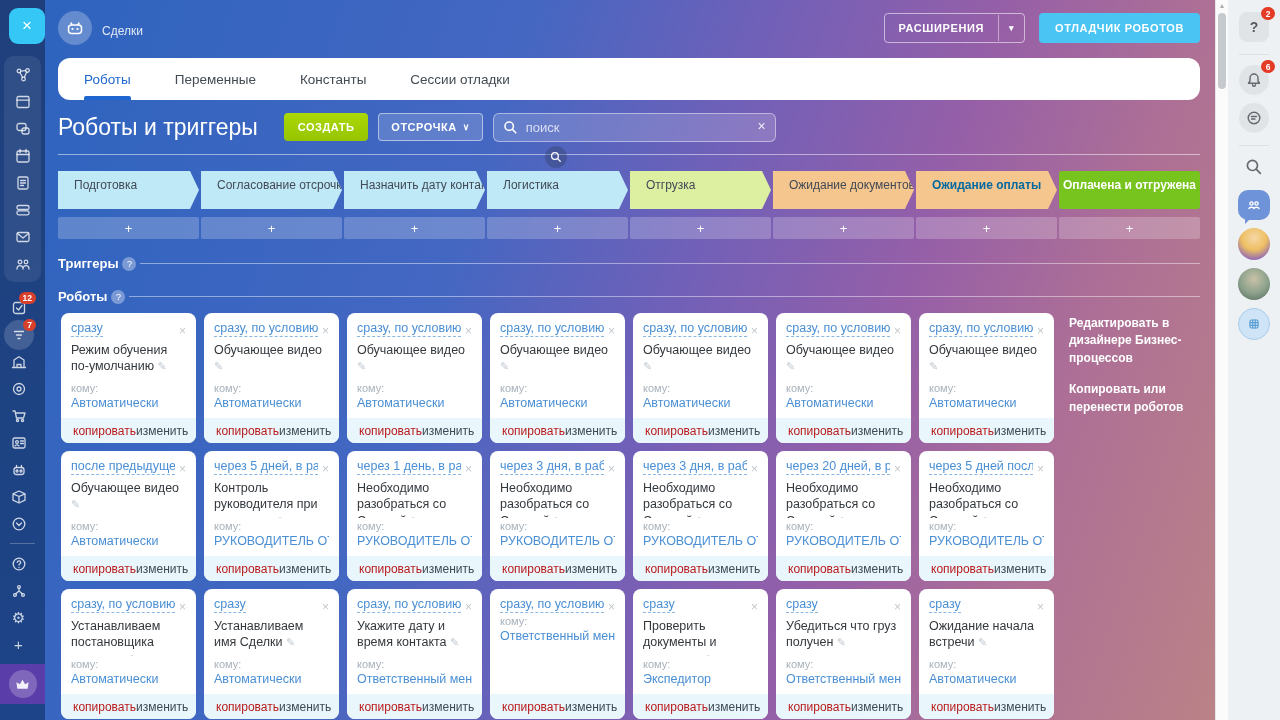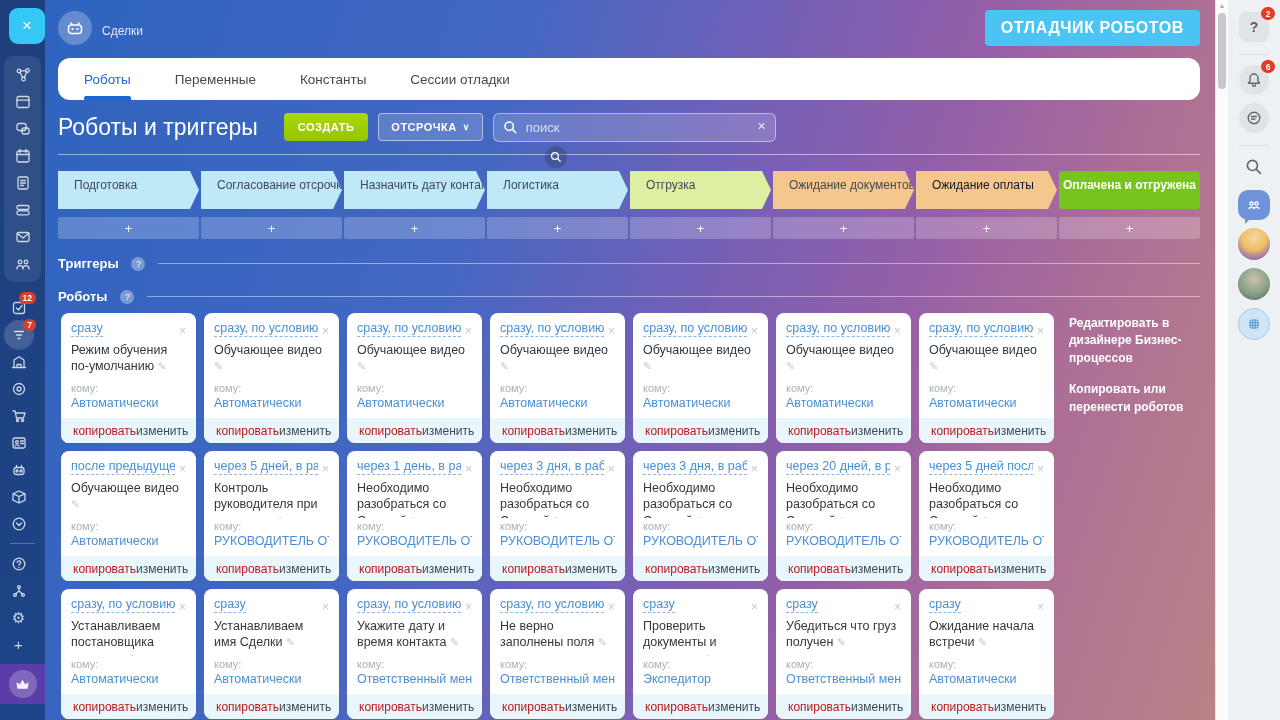--- a/index.html
+++ b/index.html
@@ -26,21 +26,21 @@
 
   .app-header { height:36px; display:flex; align-items:center; }
   .app-logo { width:34px; height:34px; border-radius:50%; background:rgba(255,255,255,.25); display:flex; align-items:center; justify-content:center; margin-right:10px; }
   .app-logo svg { stroke:#fff; fill:none; stroke-width:1.5; stroke-linecap:round; }
   .app-title { color:#fff; font-size:21px; font-weight:400; margin-right:12px; white-space:nowrap; }
   .app-sub { color:rgba(255,255,255,.85); font-size:12px; margin-top:6px; cursor:pointer; }
   .hdr-btns { margin-left:auto; display:flex; align-items:center; gap:14px; }
   .btn-ext { display:flex; align-items:center; border:1px solid rgba(255,255,255,.55); border-radius:4px; color:#fff; font-size:11px; font-weight:bold; letter-spacing:.6px; cursor:pointer; }
   .btn-ext .lbl { padding:8px 14px; }
   .btn-ext .caret { padding:8px 10px; border-left:1px solid rgba(255,255,255,.45); font-size:9px; }
-  .btn-debug { background:#49c4f3; border-radius:4px; color:#fff; font-size:16px; font-weight:bold; letter-spacing:.6px; padding:9px 16px; cursor:pointer; }
+  .btn-debug { background:#49c4f3; border-radius:4px; color:#fff; font-size:11px; font-weight:bold; letter-spacing:.6px; padding:9px 16px; cursor:pointer; }
 
   .tabbar { margin-top:12px; height:42px; background:#fff; border-radius:12px; display:flex; align-items:stretch; padding:0 26px; gap:44px; overflow:hidden; }
   .tab { position:relative; display:flex; align-items:center; font-size:13.5px; color:#424a52; cursor:pointer; white-space:nowrap; }
   .tab.active { color:#1f66d0; }
   .tab.active::after { content:""; position:absolute; left:0; right:0; bottom:0; height:4px; background:#1f66d0; border-radius:2px 2px 0 0; }
 
   .toolbar { margin-top:12px; height:30px; display:flex; align-items:center; }
   .page-title { color:#fff; font-size:23px; font-weight:400; margin-right:26px; white-space:nowrap; }
   .btn-create { background:linear-gradient(#abd805,#96c400); border-radius:4px; color:#fff; font-size:11px; font-weight:bold; letter-spacing:.5px; padding:8px 14px; cursor:pointer; }
   .btn-filter { margin-left:10px; background:rgba(255,255,255,.16); border:1px solid rgba(255,255,255,.5); border-radius:4px; color:#fff; font-size:11px; font-weight:bold; letter-spacing:.5px; padding:7px 12px; cursor:pointer; display:flex; align-items:center; gap:6px; }
@@ -56,21 +56,21 @@
   .search-handle { position:absolute; left:500px; top:146px; width:22px; height:22px; border-radius:50%; background:rgba(45,55,80,.32); display:flex; align-items:center; justify-content:center; z-index:2; }
 
   .grid8 { display:grid; grid-template-columns:repeat(8,1fr); column-gap:2px; }
   .stages { margin-top:16px; }
   .stage { height:38px; line-height:28px; font-size:12px; padding-left:16px; white-space:nowrap; overflow:hidden;
     clip-path:polygon(0 0, calc(100% - 9px) 0, 100% 50%, calc(100% - 9px) 100%, 0 100%); cursor:pointer; }
   .stage.last { clip-path:none; border-radius:3px; text-align:center; padding-left:0; font-weight:bold; }
   .plusrow { margin-top:8px; }
   .plus-cell { height:22px; background:rgba(255,255,255,.22); border-radius:2px; color:#fff; font-size:13px; display:flex; align-items:center; justify-content:center; cursor:pointer; }
 
-  .section-hdr { margin-top:16px; display:flex; align-items:center; gap:13px; height:17px; }
+  .section-hdr { margin-top:16px; display:flex; align-items:center; gap:4px; height:17px; }
   .section-hdr .s-label { color:#fff; font-size:13px; font-weight:bold; }
   .section-hdr .s-info { width:14px; height:14px; border-radius:50%; background:rgba(255,255,255,.35); color:#fff; font-size:9px; display:flex; align-items:center; justify-content:center; cursor:pointer; }
   .section-hdr .s-line { flex:1; height:1px; background:rgba(255,255,255,.45); }
 
   .cards { margin-top:8px; display:grid; grid-template-columns:repeat(8,1fr); grid-auto-rows:130px; gap:8px 2px; }
   .card { position:relative; margin:0 3px; background:#fff; border-radius:8px; padding:8px 10px 0; display:flex; flex-direction:column; overflow:hidden; }
   .card-top { display:flex; justify-content:space-between; align-items:flex-end; }
   .trigger { color:#4a8fd4; font-size:12.5px; border-bottom:1px dashed rgba(74,143,212,.65); cursor:pointer; white-space:nowrap; overflow:hidden; max-width:112px; padding-bottom:1px; }
   .card .close { color:#c3c8cd; font-size:12px; cursor:pointer; line-height:1; margin-left:4px; }
   .card .title { margin-top:5px; font-size:12.5px; color:#33383d; line-height:1.3; min-height:38px; max-height:38px; overflow:hidden; }
@@ -258,20 +258,24 @@
     <div class="app-logo">
         <svg width="20" height="20" viewBox="0 0 20 20">
           <rect x="3.5" y="7" width="13" height="8.5" rx="3"></rect>
           <circle cx="7.5" cy="11" r="1.1" fill="#fff" stroke="none"></circle>
           <circle cx="12.5" cy="11" r="1.1" fill="#fff" stroke="none"></circle>
           <path d="M7 6.5l-1-1.5M13 6.5l1-1.5"></path>
         </svg>
       </div>
     <div class="app-sub">Сделки</div>
     <div class="hdr-btns">
+      <div class="btn-ext">
+        <span class="lbl">РАСШИРЕНИЯ</span>
+        <span class="caret">▾</span>
+      </div>
       <div class="btn-debug">ОТЛАДЧИК РОБОТОВ</div>
     </div>
   </div>
 
   <div class="tabbar">
     <div class="tab active">Роботы</div>
     <div class="tab">Переменные</div>
     <div class="tab">Константы</div>
     <div class="tab">Сессии отладки</div>
   </div>
@@ -301,21 +305,21 @@
       </svg>
     </div>
 
   <div class="grid8 stages" id="stages-row">
       <div class="stage" style="background: rgb(191, 233, 247); color: rgb(66, 73, 86);"><span class="stage-label">Подготовка</span></div>
       <div class="stage" style="background: rgb(191, 233, 247); color: rgb(66, 73, 86);"><span class="stage-label">Согласование отсрочки</span></div>
       <div class="stage" style="background: rgb(191, 233, 247); color: rgb(66, 73, 86);"><span class="stage-label">Назначить дату контак...</span></div>
       <div class="stage" style="background: rgb(191, 233, 247); color: rgb(66, 73, 86);"><span class="stage-label">Логистика</span></div>
       <div class="stage" style="background: rgb(221, 240, 162); color: rgb(66, 73, 86);"><span class="stage-label">Отгрузка</span></div>
       <div class="stage" style="background: rgb(245, 198, 142); color: rgb(66, 73, 86);"><span class="stage-label">Ожидание документов</span></div>
-      <div class="stage" style="background: rgb(245, 198, 142); color: #0f172a;"><span class="stage-label">Ожидание оплаты</span></div>
+      <div class="stage" style="background: rgb(245, 198, 142); color: #0369a1; font-weight: bold;"><span class="stage-label">Ожидание оплаты</span></div>
       <div class="stage last" style="background: rgb(118, 196, 29); color: rgb(255, 255, 255);"><span class="stage-label">Оплачена и отгружена</span></div>
     </div>
   <div class="grid8 plusrow" id="plus-row">
       <div class="plus-cell">
         <span>+</span>
       </div>
       <div class="plus-cell">
         <span>+</span>
       </div>
       <div class="plus-cell">
@@ -574,21 +578,20 @@
     <div class="card-footer">
       <span class="copy">копировать</span>
       <span class="edit">изменить</span>
     </div>
   </div>
       <div class="card" style="grid-area: 3 / 4;">
     <div class="card-top">
       <a class="trigger">сразу, по условию</a>
       <span class="close">×</span>
     </div>
-    <div class="title"><span class="title-text">Не верно заполнены поля</span> <span class="pencil">✎</span></div>
     <div class="to-label">кому:</div>
     <a class="to">Ответственный мен...</a>
     <div class="card-footer">
       <span class="copy">копировать</span>
       <span class="edit">изменить</span>
     </div>
   </div>
       <div class="card" style="grid-area: 3 / 5;">
     <div class="card-top">
       <a class="trigger">сразу</a>

